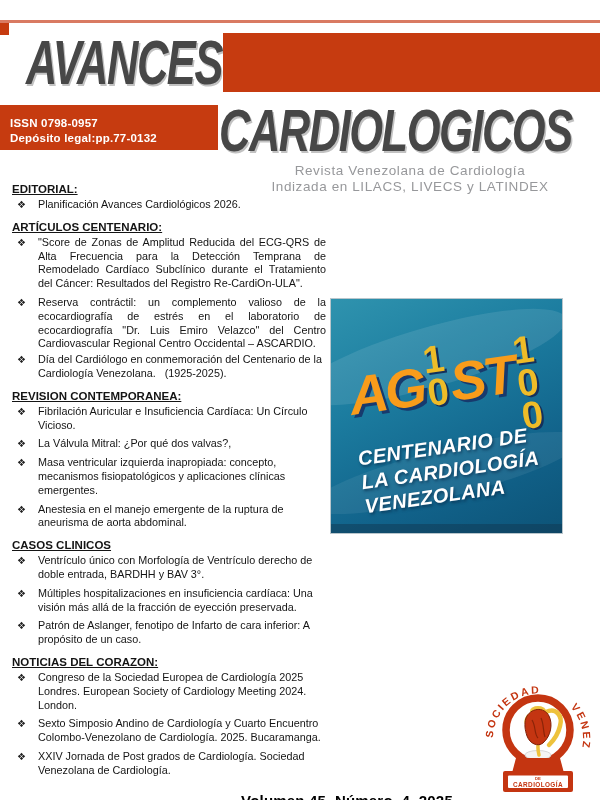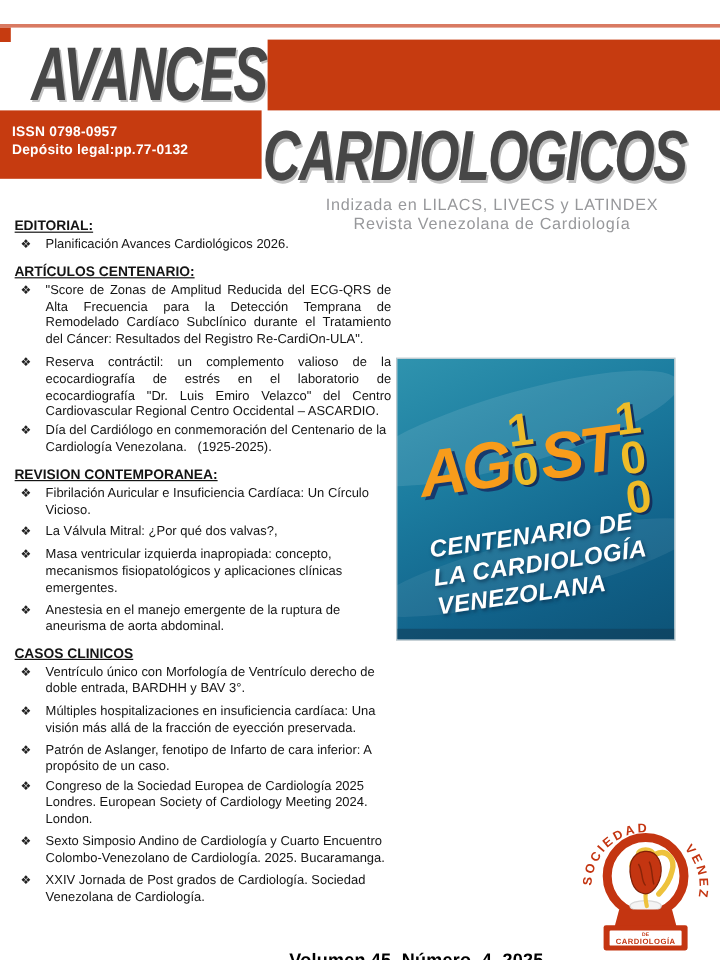--- a/index.html
+++ b/index.html
@@ -10,21 +10,21 @@
   
   .top-strip { position:absolute; left:0; top:0; width:600px; height:3px; background:#d97a62; }
   .corner-accent { position:absolute; left:0; top:3px; width:9px; height:12px; background:#c63b10; }
   .avances {
     position:absolute; left:26px; top:6px; font-size:62px; font-weight:bold; font-style:italic;
     color:#474747; letter-spacing:-2px; transform:scale(0.70,1.02); transform-origin:left top;
     white-space:nowrap; text-shadow:2px 2px 0 #c2c2c2;
   }
   .red-rect-top { position:absolute; left:223px; top:13px; width:377px; height:59px; background:#c63b10; }
   .issn-bar {
-    position:absolute; left:0; top:72px; width:218px; height:57px; background:#c63b10;
+    position:absolute; left:0; top:85px; width:218px; height:45px; background:#c63b10;
     color:#ffffff; padding:11px 0 0 10px; box-sizing:border-box;
   }
   .issn-line { font-size:11.5px; font-weight:bold; line-height:15px; letter-spacing:0.2px; }
   .cardiologicos {
     position:absolute; left:219px; top:76px; font-size:58px; font-weight:bold; font-style:italic;
     color:#474747; letter-spacing:-2px; transform:scale(0.75,1.02); transform-origin:left top;
     white-space:nowrap; text-shadow:2px 2px 0 #c2c2c2;
   }
   .subtitle {
     position:absolute; left:222px; top:143px; width:376px; text-align:center;
@@ -77,22 +77,22 @@
   <div class="red-rect-top"></div>
 
   <div class="issn-bar">
     <div class="issn-line">ISSN 0798-0957</div>
     <div class="issn-line">Depósito legal:pp.77-0132</div>
   </div>
 
   <div class="cardiologicos">CARDIOLOGICOS</div>
 
   <div class="subtitle">
+    <div>Revista Venezolana de Cardiología</div>
     <div>Indizada en LILACS, LIVECS y LATINDEX</div>
-    <div>Revista Venezolana de Cardiología</div>
   </div>
 
   <div class="toc">
       <div class="toc-heading first">EDITORIAL:</div>
       <div class="toc-item">
         <span class="bullet">❖</span>
         <span class="itext-wrap">Planificación Avances Cardiológicos 2026.</span>
       </div>
       <div class="toc-heading">ARTÍCULOS CENTENARIO:</div>
       <div class="toc-item justify">
@@ -130,20 +130,21 @@
         <span class="itext-wrap">Ventrículo único con Morfología de Ventrículo derecho de doble entrada, BARDHH y BAV 3°.</span>
       </div>
       <div class="toc-item gap">
         <span class="bullet">❖</span>
         <span class="itext-wrap">Múltiples hospitalizaciones en insuficiencia cardíaca: Una visión más allá de la fracción de eyección preservada.</span>
       </div>
       <div class="toc-item gap">
         <span class="bullet">❖</span>
         <span class="itext-wrap">Patrón de Aslanger, fenotipo de Infarto de cara inferior: A propósito de un caso.</span>
       </div>
+      <div class="toc-heading">NOTICIAS DEL CORAZON:</div>
       <div class="toc-item">
         <span class="bullet">❖</span>
         <span class="itext-wrap">Congreso de la Sociedad Europea de Cardiología 2025 Londres. European Society of Cardiology Meeting 2024. London.</span>
       </div>
       <div class="toc-item gap">
         <span class="bullet">❖</span>
         <span class="itext-wrap">Sexto Simposio Andino de Cardiología y Cuarto Encuentro Colombo-Venezolano de Cardiología. 2025. Bucaramanga.</span>
       </div>
       <div class="toc-item gap">
         <span class="bullet">❖</span>

